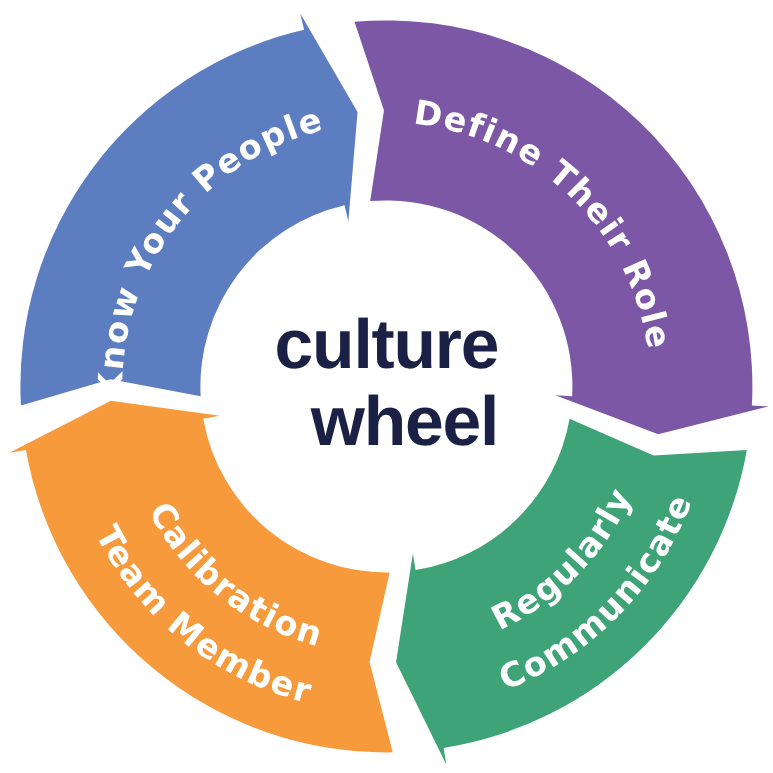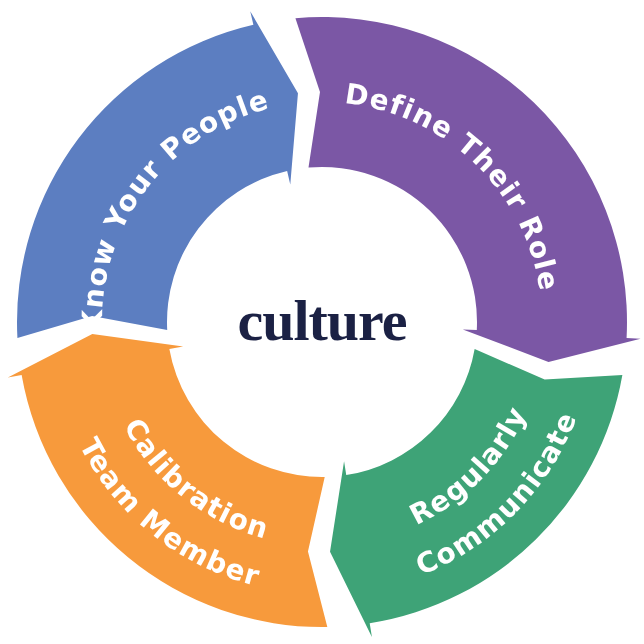--- a/index.html
+++ b/index.html
@@ -11,21 +11,21 @@
     font-size:28px;
     font-weight:bold;
     fill:#ffffff;
     letter-spacing:1.2px;
   }
   .center-title{
     position:absolute;
     left:50%;top:50%;
     transform:translate(-50%,-52%);
     text-align:right;
-    font-family:Liberation Serif, serif;
+    font-family:Liberation Sans, sans-serif;
     font-weight:bold;
     font-size:58px;
     line-height:1.1;
     letter-spacing:-1px;
     user-select:none;
   }
   .center-title .line{display:block;}
 </style>
 </head>
 <body style="background: rgb(255, 255, 255);">
@@ -45,14 +45,15 @@
       <text class="arc-label"><textPath href="#tp-2-1" xlink:href="#tp-2-1" startOffset="50%" text-anchor="middle">Regularly</textPath></text>
       <path d="M 327.32 626.95 A 305 305 0 0 1 21.63 374.96 L 7.85 377.39 L 92.32 334.04 L 183.14 346.48 L 169.35 348.92 A 155 155 0 0 0 324.71 476.98 L 307.96 551.57 Z" fill="#F79A3C"></path>
       <path d="M 58.08 387.80 A 272 272 0 0 0 317.25 593.96" id="tp-3-0" fill="none"></path>
       <text class="arc-label"><textPath href="#tp-3-0" xlink:href="#tp-3-0" startOffset="50%" text-anchor="middle">Team Member</textPath></text>
       <path d="M 104.65 376.19 A 224 224 0 0 0 318.09 545.97" id="tp-3-1" fill="none"></path>
       <text class="arc-label"><textPath href="#tp-3-1" xlink:href="#tp-3-1" startOffset="50%" text-anchor="middle">Calibration</textPath></text>
     </svg>
 
   <div class="center-title" style="color: rgb(27, 33, 68);">
     <span class="line">culture</span>
+    <span class="line">wheel</span>
   </div>
 </div>
 
 </body></html>

